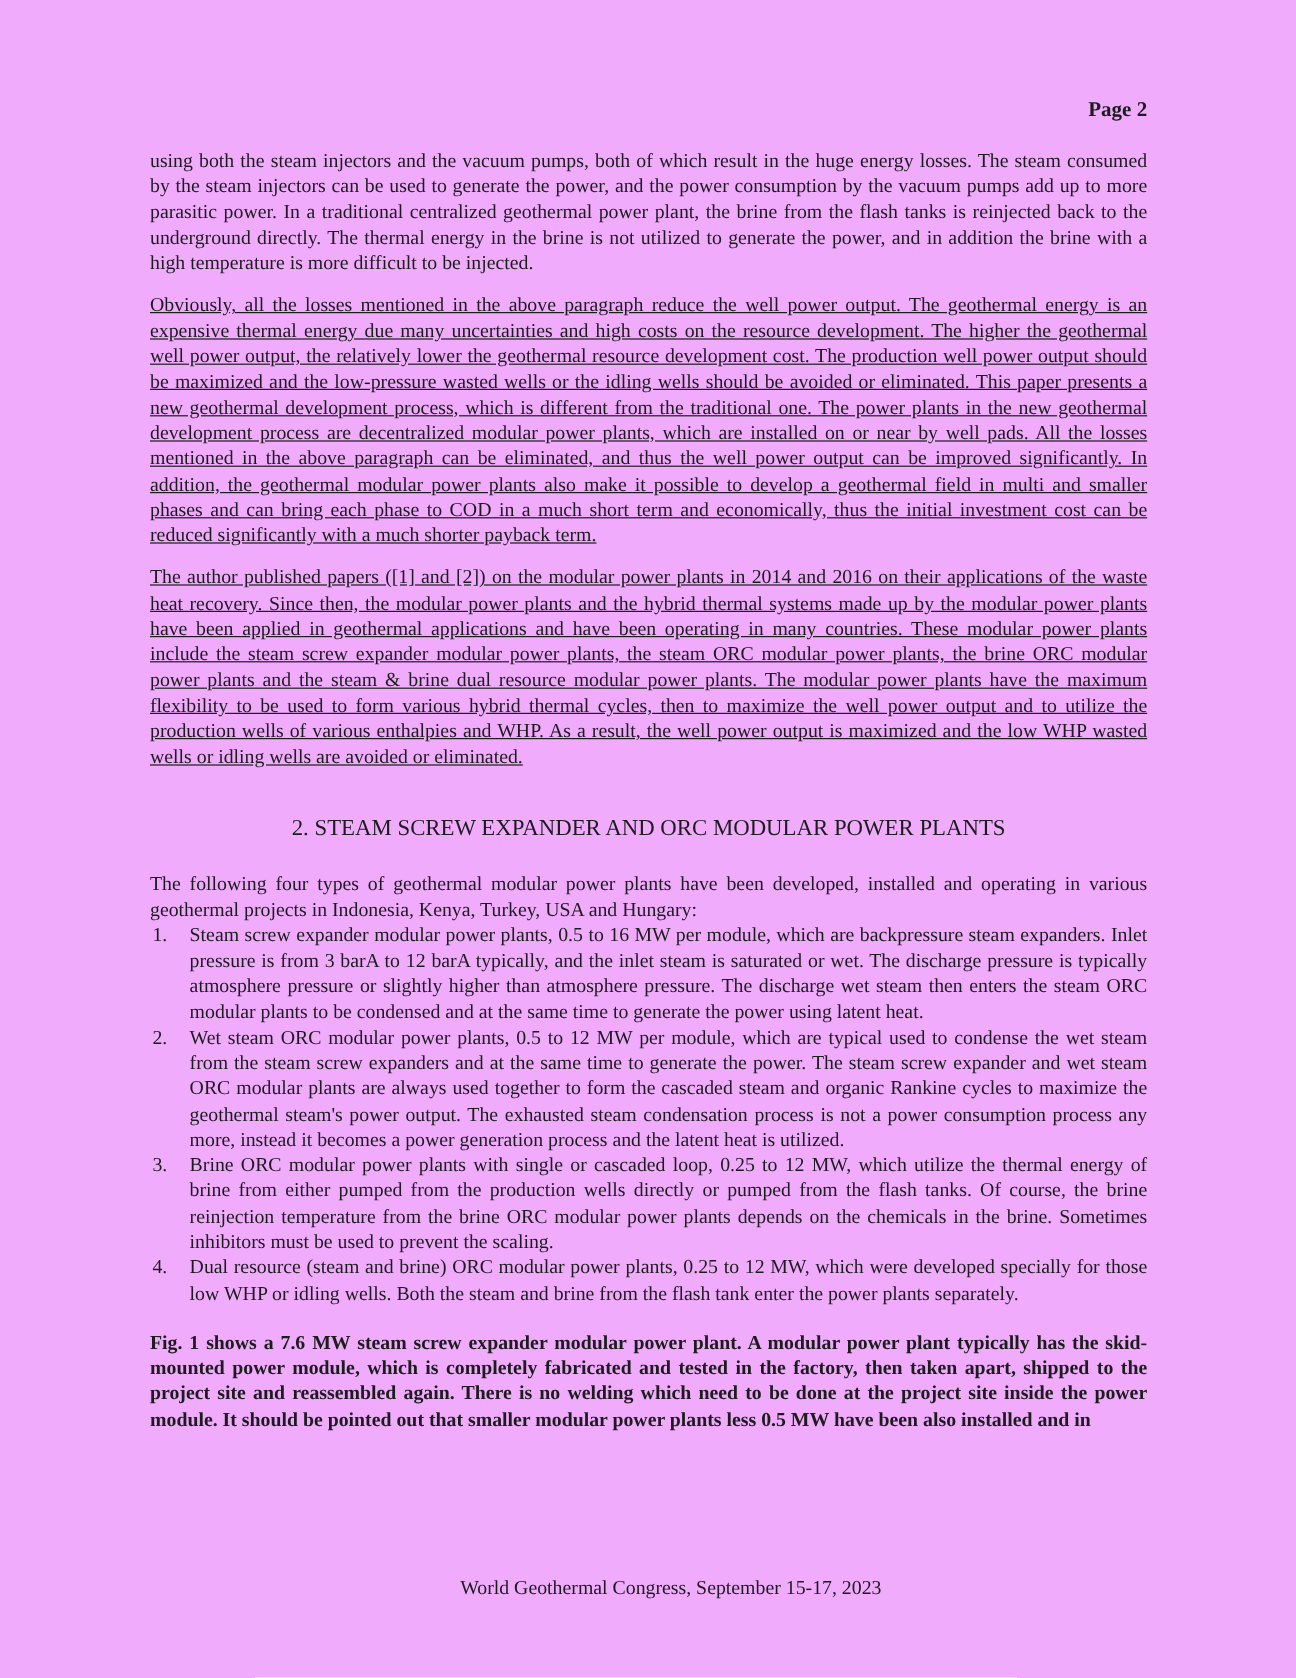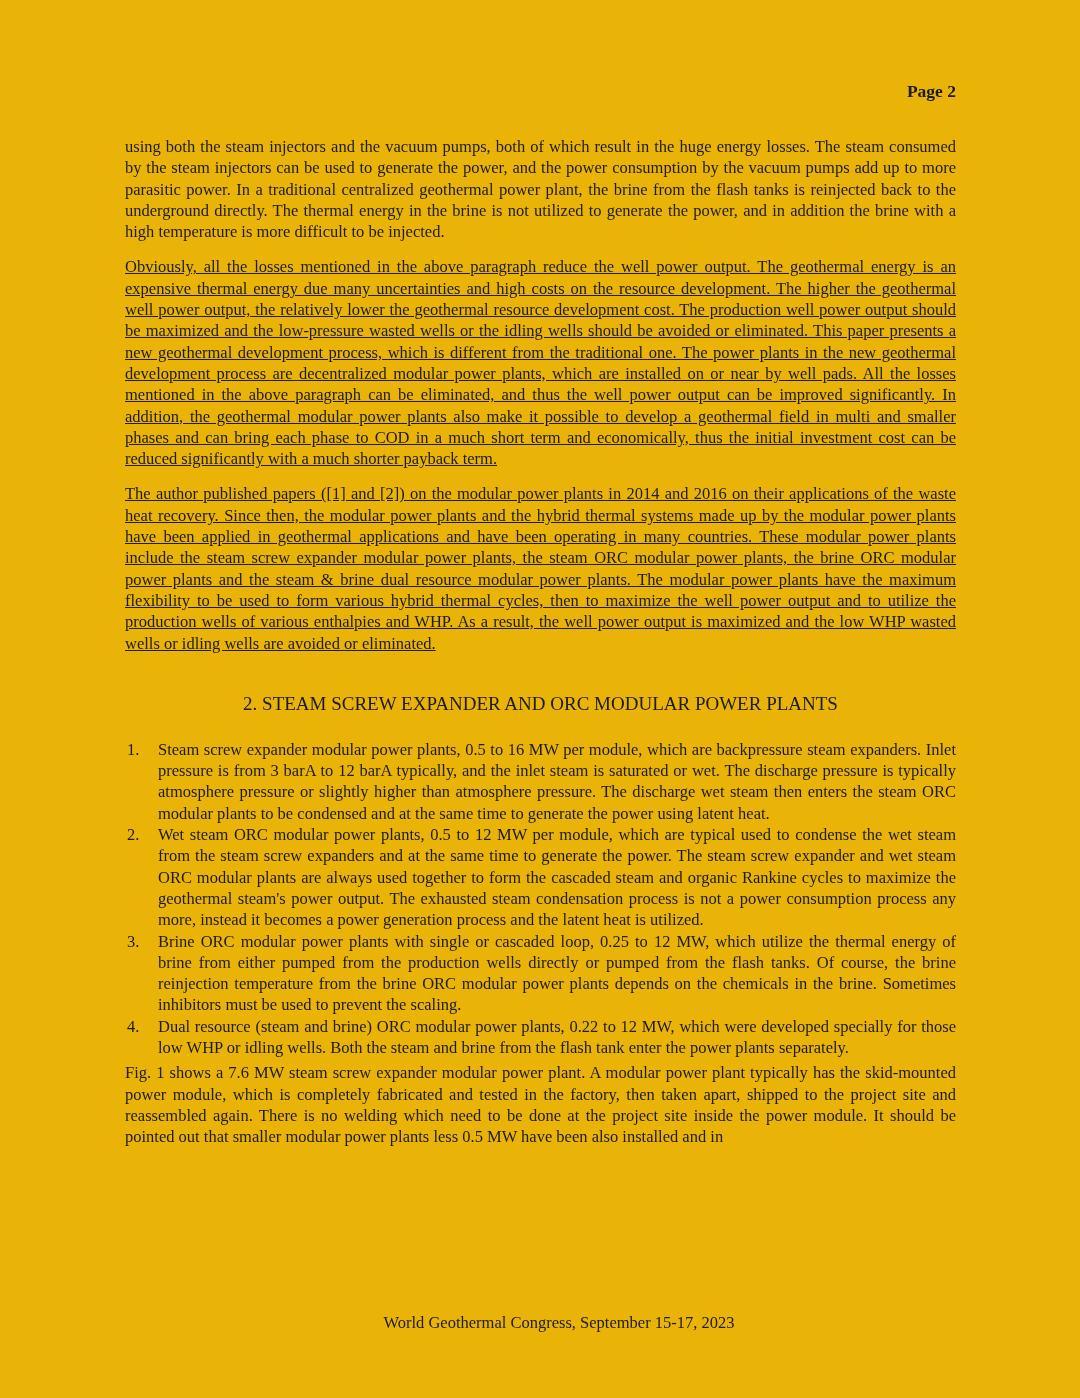--- a/index.html
+++ b/index.html
@@ -11,42 +11,42 @@
     width: 1080px;
     height: 1398px;
     position: relative;
     overflow: hidden;
     font-family: "Liberation Serif", serif;
     color: #1c1c1c;
   }
   .page {
     position: absolute;
     inset: 0;
-    background: #eab308;
+    background: #f0abfc;
   }
   .content {
     position: absolute;
     left: 125px;
     top: 0;
     width: 831px;
   }
   .page-number {
     margin-top: 80px;
     text-align: right;
     font-weight: bold;
     font-size: 17.5px;
     line-height: 22px;
   }
   .body-text {
     margin: 0;
     text-align: justify;
     font-size: 16.5px;
     line-height: 21.3px;
   }
-  .para1 { margin-top: 34px; }
+  .para1 { margin-top: 21px; }
   .para-gap { margin-top: 14px; text-decoration: underline; }
   .section-heading {
     margin: 38px 0 24px 0;
     text-align: center;
     font-weight: normal;
     font-size: 19px;
     line-height: 23px;
   }
   .olist { margin: 0; }
   .oitem {
@@ -54,21 +54,21 @@
     padding-left: 33px;
     text-align: justify;
     font-size: 16.5px;
     line-height: 21.3px;
   }
   .oitem .num {
     position: absolute;
     left: 2px;
     top: 0;
   }
-  .fig-para { margin-top: 4px; }
+  .fig-para { margin-top: 20px; font-weight: bold; }
   .footer {
     position: absolute;
     left: 0;
     top: 1312px;
     width: 1080px;
     text-align: center;
     font-size: 16.5px;
     line-height: 21px;
     padding-left: 19px;
   }
@@ -82,41 +82,42 @@
     <div class="page-number">Page 2</div>
 
     <p class="body-text para1">using both the steam injectors and the vacuum pumps, both of which result in the huge energy losses. The steam consumed by the steam injectors can be used to generate the power, and the power consumption by the vacuum pumps add up to more parasitic power. In a traditional centralized geothermal power plant, the brine from the flash tanks is reinjected back to the underground directly. The thermal energy in the brine is not utilized to generate the power, and in addition the brine with a high temperature is more difficult to be injected.</p>
 
     <p class="body-text para-gap">Obviously, all the losses mentioned in the above paragraph reduce the well power output. The geothermal energy is an expensive thermal energy due many uncertainties and high costs on the resource development. The higher the geothermal well power output, the relatively lower the geothermal resource development cost.  The production well power output should be maximized and the low-pressure wasted wells or the idling wells should be avoided or eliminated. This paper presents a new geothermal development process, which is different from the traditional one. The power plants in the new geothermal development process are decentralized modular power plants, which are installed on or near by well pads. All the losses mentioned in the above paragraph can be eliminated, and thus the well power output can be improved significantly. In addition, the geothermal modular power plants also make it possible to develop a geothermal field in multi and smaller phases and can bring each phase to COD in a much short term and economically, thus the initial investment cost can be reduced significantly with a much shorter payback term.</p>
 
     <p class="body-text para-gap">The author published papers ([1] and [2]) on the modular power plants in 2014 and 2016 on their applications of the waste heat recovery. Since then, the modular power plants and the hybrid thermal systems made up by the modular power plants have been applied in geothermal applications and have been operating in many countries. These modular power plants include the steam screw expander modular power plants, the steam ORC modular power plants, the brine ORC modular power plants and the steam &amp; brine dual resource modular power plants. The modular power plants have the maximum flexibility to be used to form various hybrid thermal cycles, then to maximize the well power output and to utilize the production wells of various enthalpies and WHP. As a result, the well power output is maximized and the low WHP wasted wells or idling wells are avoided or eliminated.</p>
 
     <h2 class="section-heading">2. STEAM SCREW EXPANDER AND ORC MODULAR POWER PLANTS</h2>
 
+    <p class="body-text">The following four types of geothermal modular power plants have been developed, installed and operating in various geothermal projects in Indonesia, Kenya, Turkey, USA and Hungary:</p>
 
     <div class="olist">
 
       <div class="oitem">
         <span class="num">1.</span>
         <span class="itxt">Steam screw expander modular power plants, 0.5 to 16 MW per module, which are backpressure steam expanders.  Inlet pressure is from 3 barA to 12 barA typically, and the inlet steam is saturated or wet. The discharge pressure is typically atmosphere pressure or slightly higher than atmosphere pressure. The discharge wet steam then enters the steam ORC modular plants to be condensed and at the same time to generate the power using latent heat.</span>
       </div>
 
       <div class="oitem">
         <span class="num">2.</span>
         <span class="itxt">Wet steam ORC modular power plants, 0.5 to 12 MW per module, which are typical used to condense the wet steam from the steam screw expanders and at the same time to generate the power. The steam screw expander and wet steam ORC modular plants are always used together to form the cascaded steam and organic Rankine cycles to maximize the geothermal steam's power output. The exhausted steam condensation process is not a power consumption process any more, instead it becomes a power generation process and the latent heat is utilized.</span>
       </div>
 
       <div class="oitem">
         <span class="num">3.</span>
         <span class="itxt">Brine ORC modular power plants with single or cascaded loop, 0.25 to 12 MW, which utilize the thermal energy of brine from either pumped from the production wells directly or pumped from the flash tanks.  Of course, the brine reinjection temperature from the brine ORC modular power plants depends on the chemicals in the brine. Sometimes inhibitors must be used to prevent the scaling.</span>
       </div>
 
       <div class="oitem">
         <span class="num">4.</span>
-        <span class="itxt">Dual resource (steam and brine) ORC modular power plants, 0.22 to 12 MW, which were developed specially for those low WHP or idling wells. Both the steam and brine from the flash tank enter the power plants separately.</span>
+        <span class="itxt">Dual resource (steam and brine) ORC modular power plants, 0.25 to 12 MW, which were developed specially for those low WHP or idling wells. Both the steam and brine from the flash tank enter the power plants separately.</span>
       </div>
 
     </div>
 
     <p class="body-text fig-para">Fig. 1 shows a 7.6 MW steam screw expander modular power plant. A modular power plant typically has the skid-mounted power module, which is completely fabricated and tested in the factory, then taken apart, shipped to the project site and reassembled again. There is no welding which need to be done at the project site inside the power module. It should be pointed out that smaller modular power plants less 0.5 MW have been also installed and in</p>
 
   </div>
 
   <div class="footer">World Geothermal Congress, September 15-17, 2023</div>
 </div>

